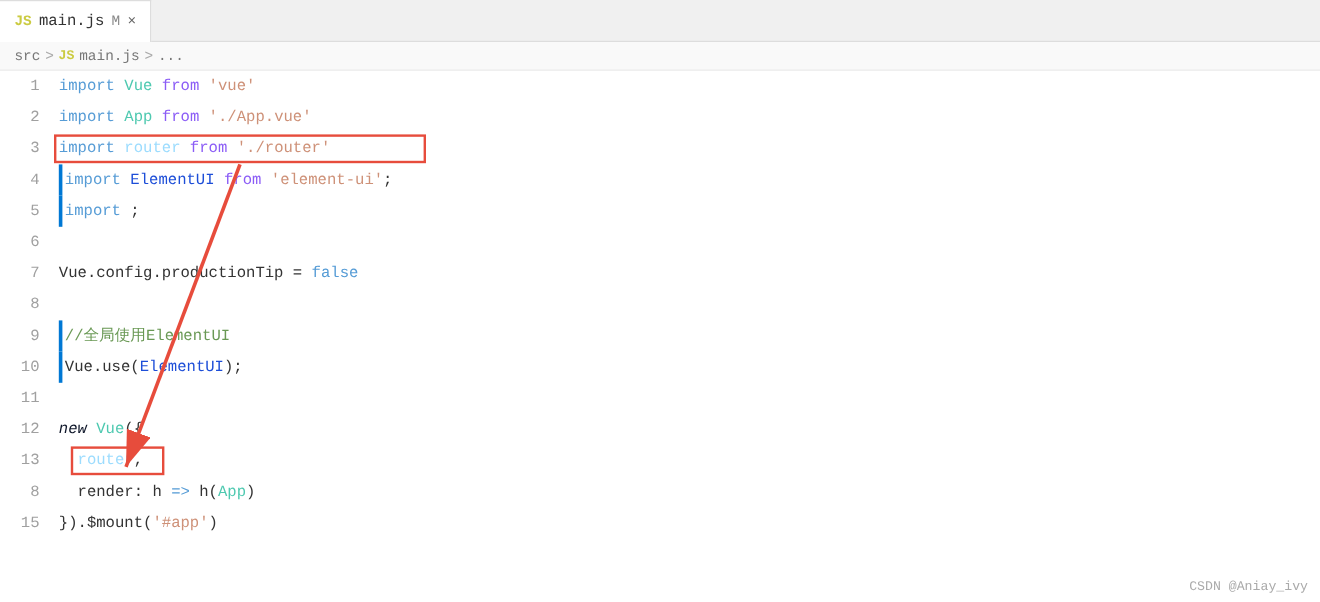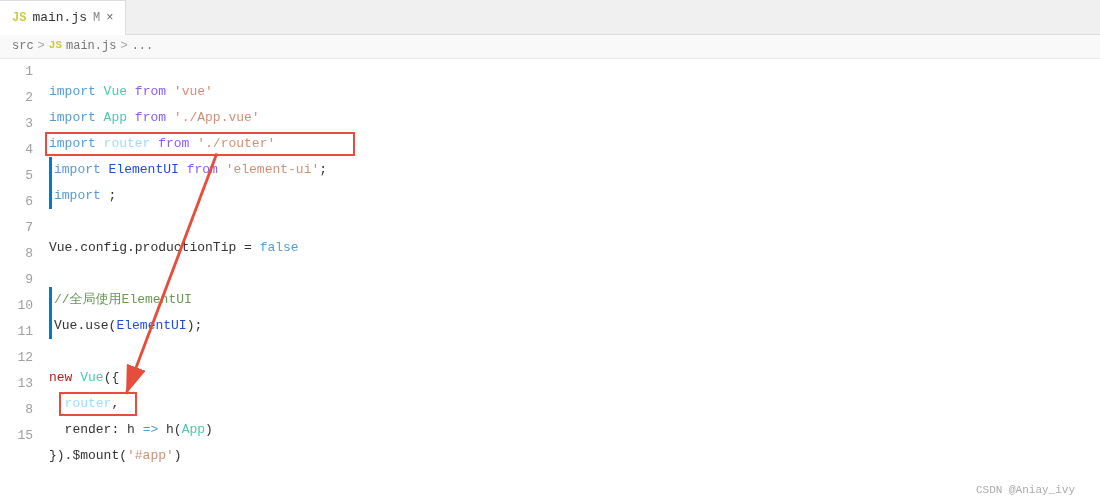--- a/index.html
+++ b/index.html
@@ -45,20 +45,21 @@
     }
     .tab .close-x {
       color: #666;
       font-size: 12px;
       cursor: pointer;
     }
 
     
     .breadcrumb {
       display: flex;
+      align-items: center;
       gap: 4px;
       padding: 4px 12px;
       font-size: 12px;
       color: #777;
       background: #f9f9f9;
       border-bottom: 1px solid #e8e8e8;
       height: 24px;
     }
     .breadcrumb .sep {
       color: #aaa;
@@ -98,21 +99,20 @@
       line-height: 26px;
       padding-right: 12px;
       font-size: 13px;
       color: #a0a0a0;
     }
 
     .code-area {
       flex: 1;
       padding: 0 0 0 4px;
       position: relative;
-      margin-top: 20px;
     }
 
     .code-line {
       height: 26px;
       line-height: 26px;
       font-size: 13px;
       white-space: pre;
       display: flex;
       align-items: center;
       position: relative;
@@ -120,21 +120,21 @@
 
     
     .has-border-left {
       border-left: 3px solid #0078d4;
       padding-left: 2px;
     }
 
     
     .kw-import { color: #569cd6; }
     .kw-from { color: #8b5cf6; }
-    .kw-new { color: #b91c1c; }
+    .kw-new { color: #0f172a; font-style: italic; }
     .kw-false { color: #569cd6; }
     .str { color: #ce9178; }
     .identifier-vue { color: #4ec9b0; }
     .identifier-app { color: #4ec9b0; }
     .identifier-router { color: #9cdcfe; }
     .identifier-elementui { color: #1d4ed8; }
     .plain { color: #333; }
     .comment { color: #6a9955; }
     .arrow { color: #569cd6; }
 
@@ -154,21 +154,21 @@
       width: 100%;
       height: 100%;
       pointer-events: none;
       z-index: 20;
     }
 
     
     .watermark {
       position: absolute;
       bottom: 6px;
-      right: 25px;
+      right: 10px;
       font-size: 11px;
       color: #aaa;
       z-index: 5;
       text-align: right;
     }
   </style>
 </head>
 <body>
 
 <div class="tab-bar">

